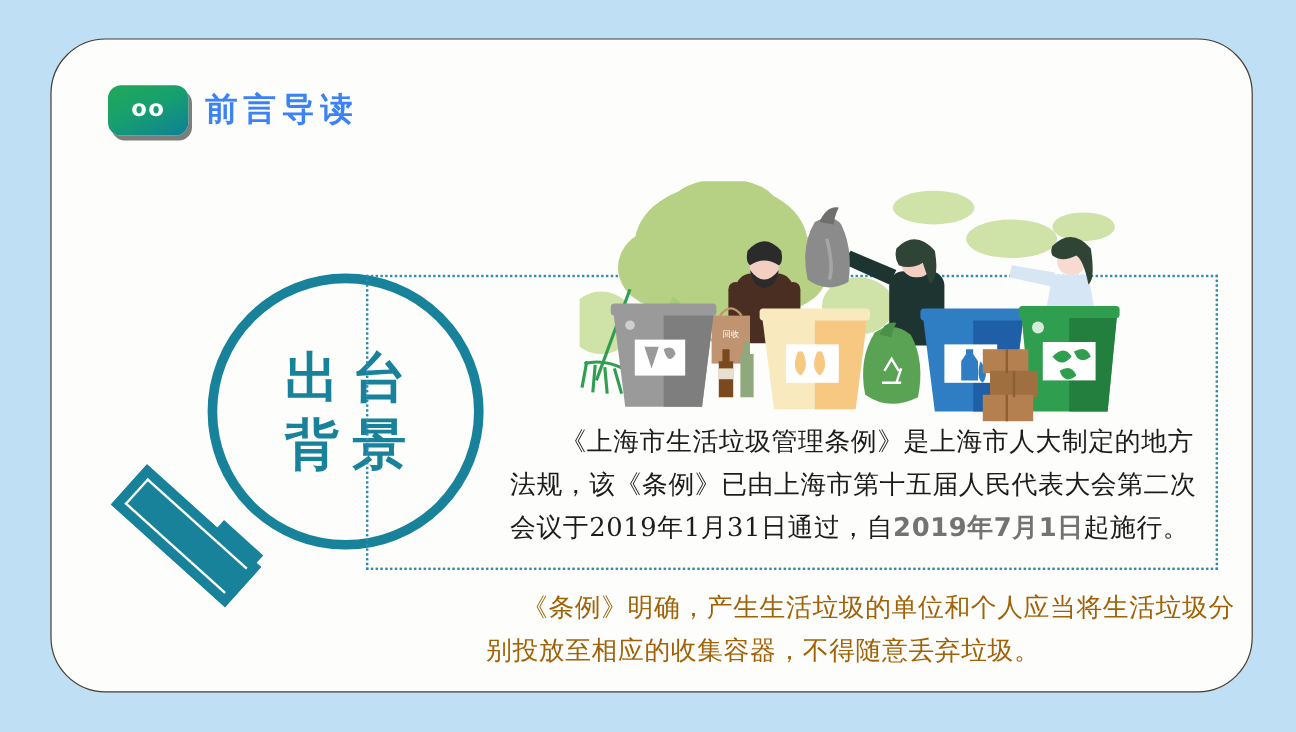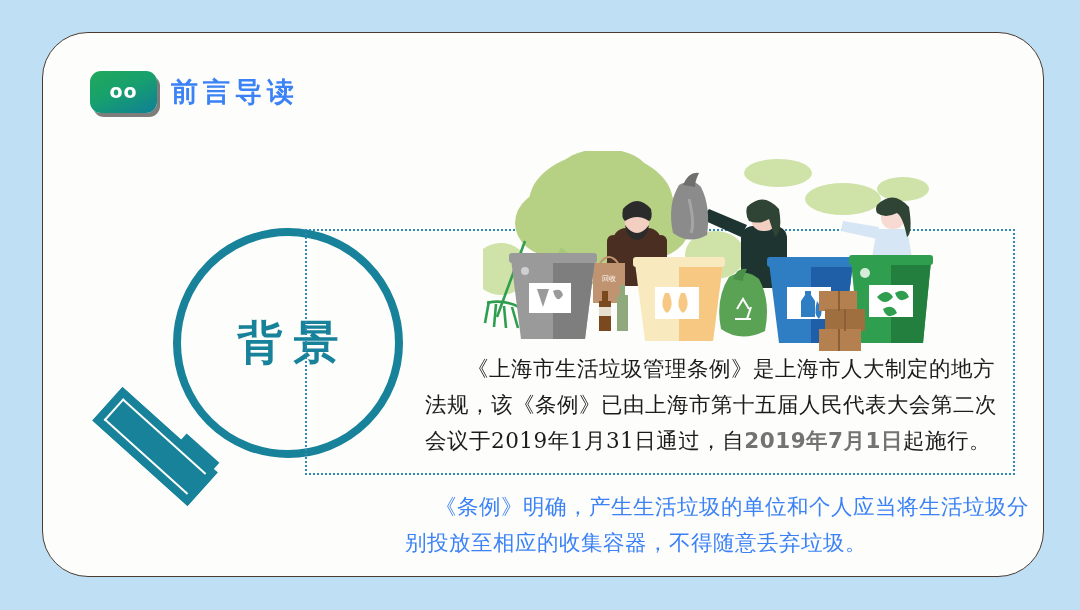--- a/index.html
+++ b/index.html
@@ -171,21 +171,21 @@
   .red { color: #737373; font-weight: bold; font-family: "DejaVu Sans", sans-serif; }
 
   .para-bottom {
     position: absolute;
     left: 362px;
     top: 456px;
     width: 625px;
     font-family: "DejaVu Sans", sans-serif;
     font-size: 21.5px;
     line-height: 36px;
-    color: #3b82f6;
+    color: #a16207;
     letter-spacing: 0.5px;
   }
   .para-bottom .indent { display: inline-block; width: 30px; }
 
   
   .illo {
     position: absolute;
     left: 440px;
     top: 118px;
     width: 480px;
@@ -203,20 +203,21 @@
     <div class="badge">
       <span class="badge-text">oo</span>
     </div>
     <div class="header-title">前言导读</div>
 
     <div class="magnifier">
       <div class="mag-handle"></div>
       <div class="mag-neck"></div>
       <div class="mag-ring"></div>
       <div class="mag-label">
+        <div class="mag-line">出台</div>
         <div class="mag-line">背景</div>
       </div>
     </div>
 
     <div class="dotted-box"></div>
 
     <div class="illo">
       <svg width="480" height="210" viewBox="0 0 480 210" xmlns="http://www.w3.org/2000/svg">
 
         <g>

